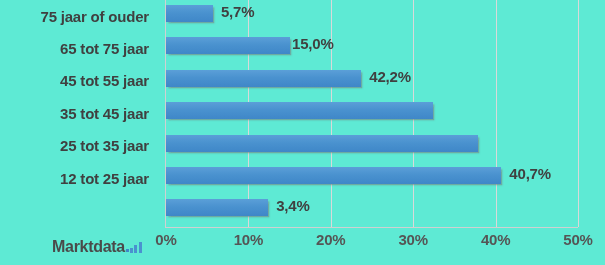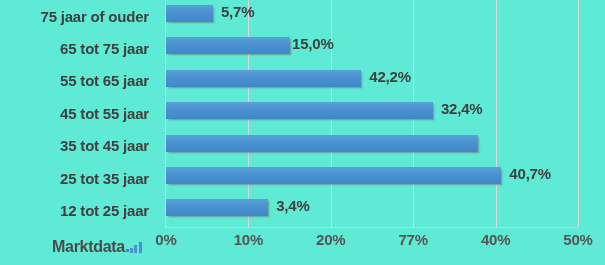--- a/index.html
+++ b/index.html
@@ -163,23 +163,20 @@
 <body>
 
 <div id="chart-root">
 
   <div class="cat-labels">
     <div class="cat-row">
       <span class="cat-label">75 jaar of ouder</span>
     </div>
     <div class="cat-row">
       <span class="cat-label">65 tot 75 jaar</span>
-    </div>
-    <div class="cat-row">
-      <span class="cat-label">55 tot 65 jaar</span>
     </div>
     <div class="cat-row">
       <span class="cat-label">45 tot 55 jaar</span>
     </div>
     <div class="cat-row">
       <span class="cat-label">35 tot 45 jaar</span>
     </div>
     <div class="cat-row">
       <span class="cat-label">25 tot 35 jaar</span>
     </div>
@@ -206,41 +203,40 @@
         <div class="bar-row" style="top: 32.4px;">
           <div class="bar" style="width: 123.6px; background: linear-gradient(rgb(91, 159, 216) 0%, rgb(74, 146, 207) 45%, rgb(63, 135, 200) 100%);"></div>
           <span class="bar-value" style="left: 126px;">15,0%</span>
         </div>
         <div class="bar-row" style="top: 64.8px;">
           <div class="bar" style="width: 195.288px; background: linear-gradient(rgb(91, 159, 216) 0%, rgb(74, 146, 207) 45%, rgb(63, 135, 200) 100%);"></div>
           <span class="bar-value" style="left: 203.288px;">42,2%</span>
         </div>
         <div class="bar-row" style="top: 97.2px;">
           <div class="bar" style="width: 266.976px; background: linear-gradient(rgb(91, 159, 216) 0%, rgb(74, 146, 207) 45%, rgb(63, 135, 200) 100%);"></div>
-          <span class="bar-value" style="left: 274.976px;">32,4%</span>
         </div>
         <div class="bar-row" style="top: 129.6px;">
           <div class="bar" style="width: 312.296px; background: linear-gradient(rgb(91, 159, 216) 0%, rgb(74, 146, 207) 45%, rgb(63, 135, 200) 100%);"></div>
         </div>
         <div class="bar-row" style="top: 162px;">
           <div class="bar" style="width: 335.368px; background: linear-gradient(rgb(91, 159, 216) 0%, rgb(74, 146, 207) 45%, rgb(63, 135, 200) 100%);"></div>
           <span class="bar-value" style="left: 343.368px;">40,7%</span>
         </div>
         <div class="bar-row" style="top: 194.4px;">
           <div class="bar" style="width: 102.176px; background: linear-gradient(rgb(91, 159, 216) 0%, rgb(74, 146, 207) 45%, rgb(63, 135, 200) 100%);"></div>
           <span class="bar-value" style="left: 110.176px;">3,4%</span>
         </div>
       </div>
   </div>
 
   <div class="xticks" id="xticks">
       <span class="xtick" style="left: 0px;">0%</span>
       <span class="xtick" style="left: 82.4px;">10%</span>
       <span class="xtick" style="left: 164.8px;">20%</span>
-      <span class="xtick" style="left: 247.2px;">77%</span>
+      <span class="xtick" style="left: 247.2px;">30%</span>
       <span class="xtick" style="left: 329.6px;">40%</span>
       <span class="xtick" style="left: 412px;">50%</span>
     </div>
 
   <div class="brand">
     <span class="brand-name">Marktdata</span>
     <span class="brand-dot"></span>
     <span class="brand-icon">
       <i class="b1"></i>
         <i class="b2"></i>

